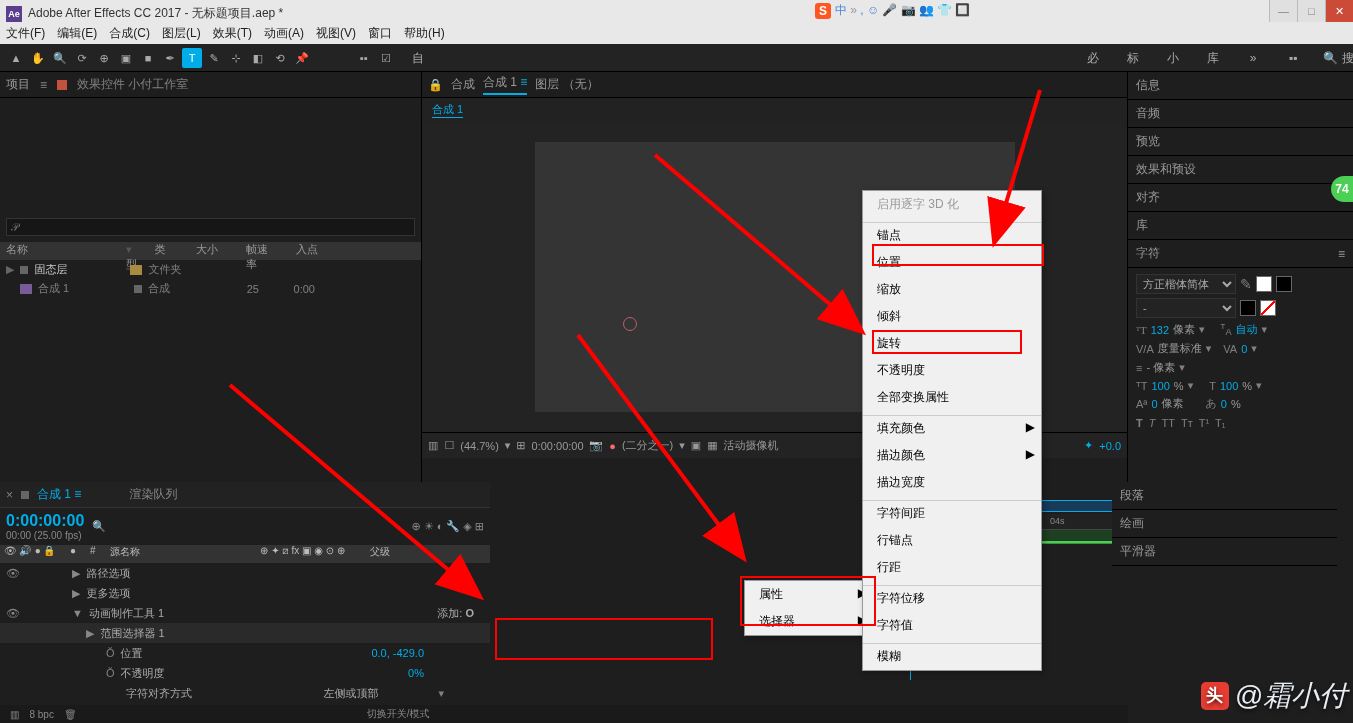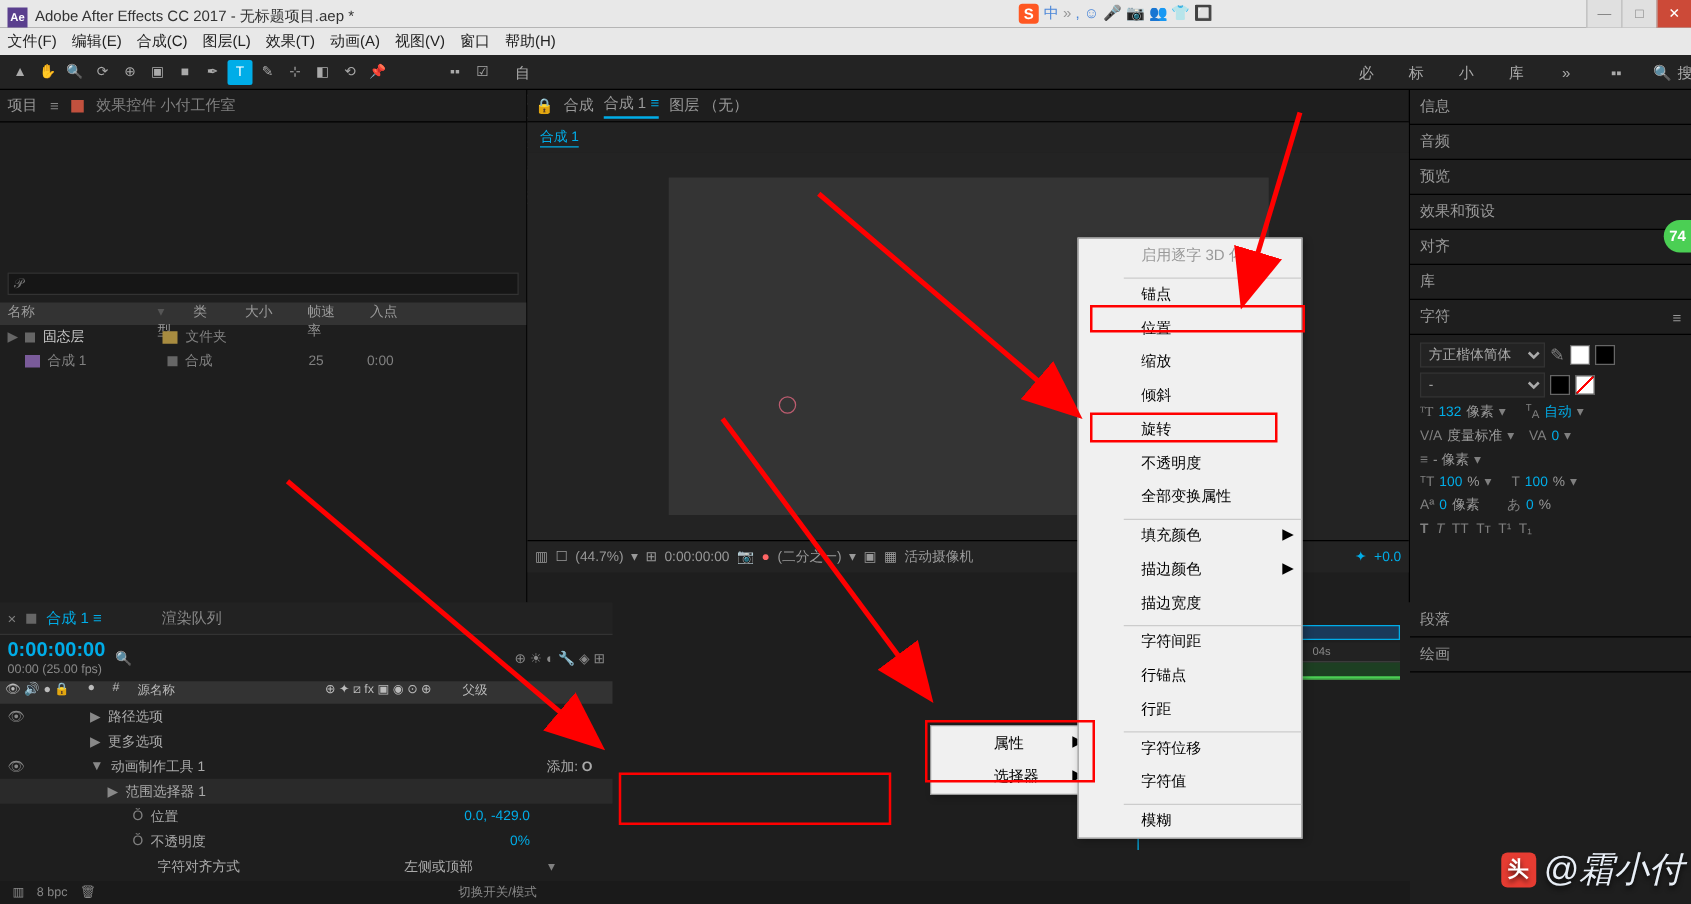--- a/index.html
+++ b/index.html
@@ -64,33 +64,33 @@
 .tl-fps { color: #888; font-size: 10px; }
 .tl-cols { background: #333; height: 18px; display: flex; font-size: 10px; color: #bbb; }
 .tl-left { width: 490px; }
 .tl-row { display: flex; align-items: center; font-size: 11px; padding: 1px 6px; height: 20px; }
 .tl-row .eye { color: #888; width: 60px; }
 .tl-row .arrow { color: #888; margin: 0 6px; }
 .tl-row .name { color: #aaa; }
 .tl-row .val { color: #00ade8; margin-left: auto; margin-right: 60px; }
 .red-box { position: absolute; border: 2px solid #ff0000; pointer-events: none; z-index: 100; }
 .context-menu { position: absolute; background: #f0f0f0; border: 1px solid #999; box-shadow: 2px 2px 6px rgba(0,0,0,0.3); z-index: 90; font-size: 12px; color: #000; }
-.context-menu .item { padding: 5px 3px 5px 14px; white-space: nowrap; position: relative; margin-left: 36px; }
+.context-menu .item { padding: 5px 3px 5px 14px; white-space: nowrap; position: relative; }
 .context-menu .item.disabled { color: #999; }
 .context-menu .item .arrow-r { position: absolute; right: 6px; }
 .context-menu .sep-group { border-top: 1px solid #ccc; margin-top: 4px; padding-top: 4px; }
 .sub-menu { left: 744px; top: 580px; width: 130px; }
 .main-menu { left: 862px; top: 190px; width: 180px; }
 .arrow-anno { position: absolute; z-index: 95; pointer-events: none; }
 .badge-74 { position: absolute; right: 0; top: 176px; width: 22px; height: 26px; background: #4bcf54; color: #fff; border-radius: 13px 0 0 13px; text-align: center; line-height: 26px; font-size: 12px; font-weight: bold; z-index: 200; }
 .watermark { position: absolute; right: 6px; bottom: 8px; display: flex; align-items: center; gap: 6px; color: #e8eef6; font-size: 28px; font-style: italic; z-index: 200; text-shadow: 0 2px 4px rgba(0,0,0,0.7); }
 .watermark .tt { width: 28px; height: 28px; background: #e63c32; border-radius: 5px; color: #fff; text-align: center; line-height: 28px; font-size: 17px; font-style: normal; font-weight: 700; }
 .bottom-bar { position: absolute; bottom: 0; width: 1128px; height: 18px; background: #1a1a1a; font-size: 10px; color: #888; display: flex; align-items: center; padding-left: 10px; gap: 10px; }
 .bottom-bar .switch { margin-left: 280px; }
-.r-bottom { width: 225px; position: absolute; right: 0; top: 482px; background: #1e1e1e; }
+.r-bottom { width: 225px; position: absolute; right: 16px; top: 482px; background: #1e1e1e; }
 .tl-timeline-area { position: absolute; left: 870px; top: 500px; width: 250px; }
 .tl-ruler { height: 16px; background: #222; border-bottom: 1px solid #444; position: relative; font-size: 9px; color: #888; }
 .tl-ruler span { position: absolute; top: 2px; }
 .tl-playhead { position: absolute; left: 40px; top: 0; width: 1px; height: 180px; background: #00ade8; }
 .tl-playhead::before { content: ""; position: absolute; top: -2px; left: -5px; width: 11px; height: 10px; background: #00ade8; }
 </style>
 </head>
 <body>
 
 <div class="titlebar">
@@ -379,20 +379,21 @@
   </div>
   <div style="height:14px;background:#1d3f22;border-bottom:1px solid #3d9040;position:relative;">
     <div style="position:absolute;left:0;width:100%;height:2px;bottom:0;background:#4bcf54;"></div>
   </div>
   <div class="tl-playhead"></div>
 </div>
 
 <div class="r-bottom">
   <div class="r-section">段落</div>
   <div class="r-section">绘画</div>
+  <div class="r-section">平滑器</div>
 </div>
 
 <div class="context-menu sub-menu">
   <div class="item">
     <span>属性</span><span class="arrow-r">▶</span>
   </div>
   <div class="item">
     <span>选择器</span><span class="arrow-r">▶</span>
   </div>
 </div>

